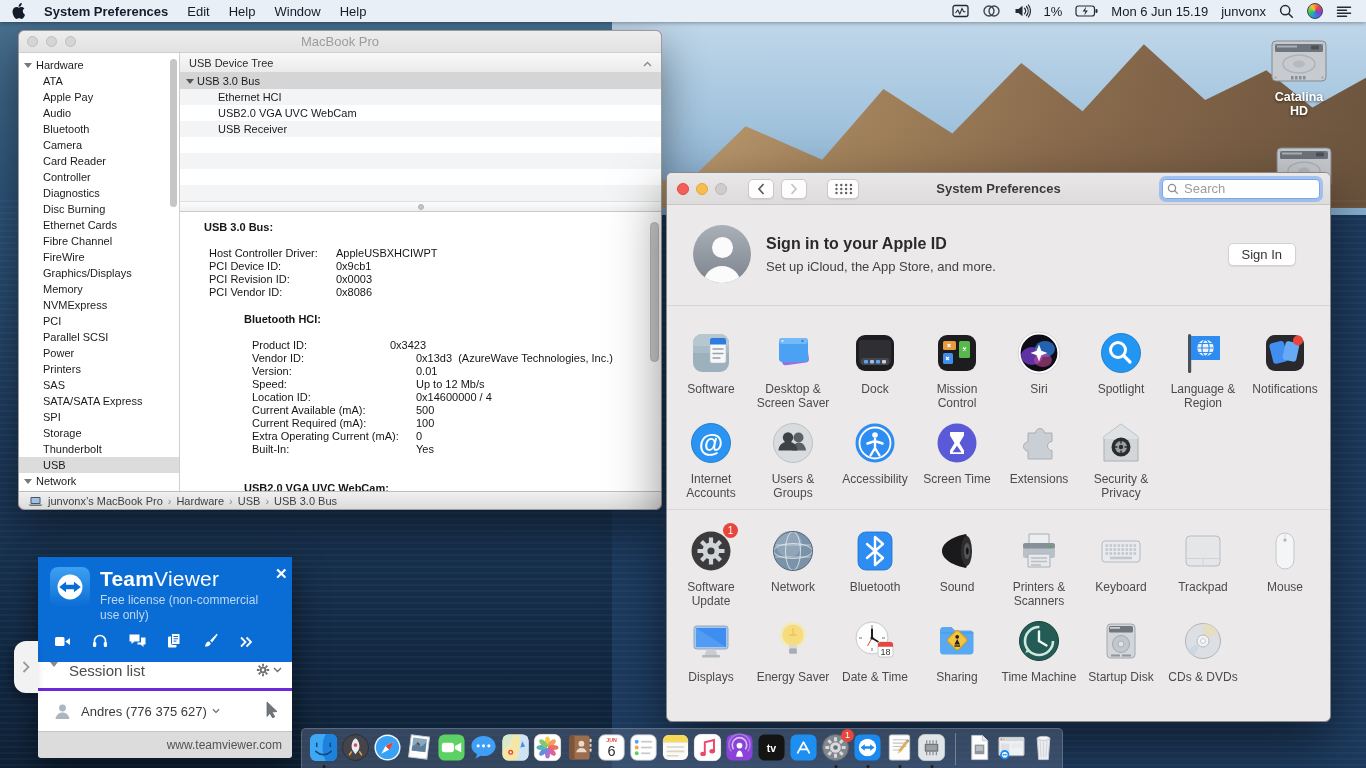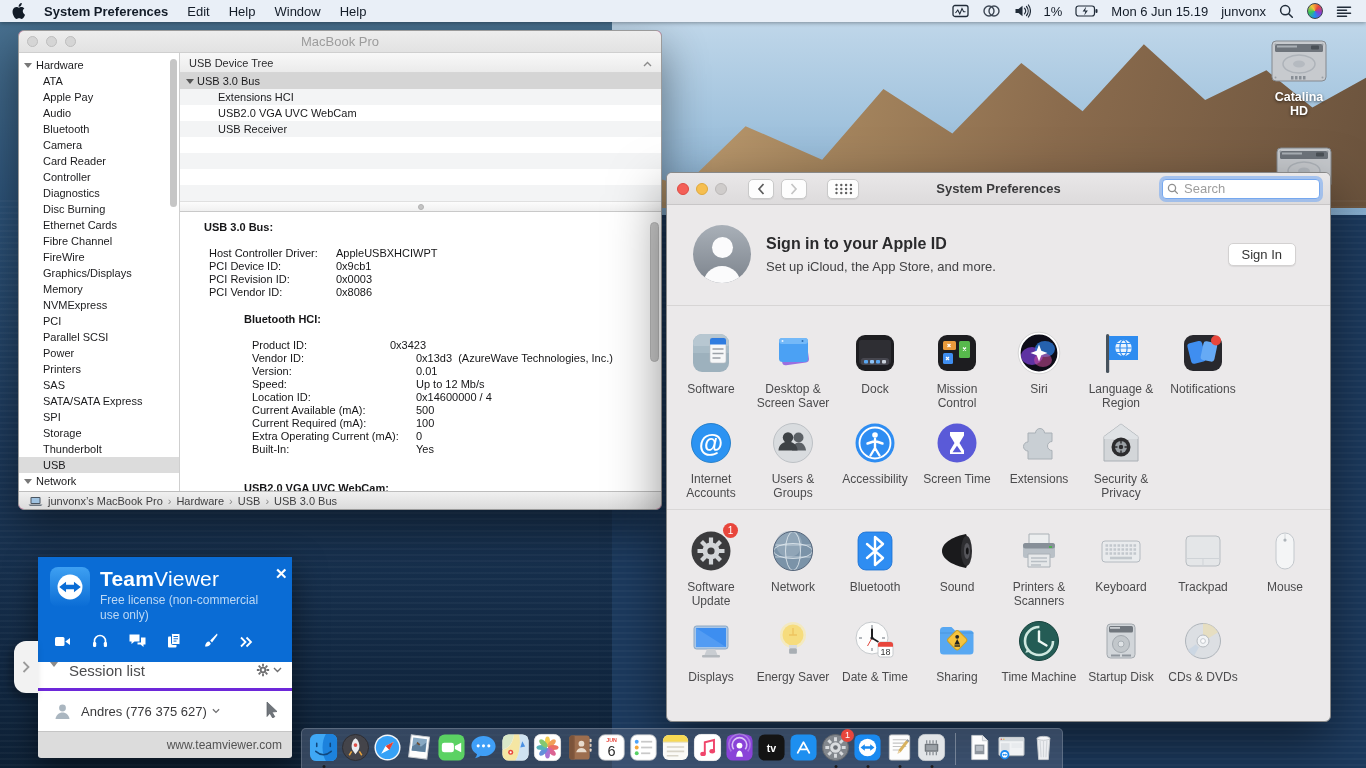--- a/index.html
+++ b/index.html
@@ -300,21 +300,21 @@
               <path d="M1 5l3.5-3.5L8 5" stroke="#8b8b8b" stroke-width="1.4" fill="none"></path>
             </svg>
         </span>
       </div>
       <div class="tree-rows" id="tree-rows">
           <div class="trr sel" style="padding-left: 6px;">
             <span class="tri" style="border-top-color: rgb(85, 85, 85);"></span>
             <span>USB 3.0 Bus</span>
           </div>
           <div class="trr odd" style="padding-left: 38px;">
-            <span>Extensions HCI</span>
+            <span>Ethernet HCI</span>
           </div>
           <div class="trr" style="padding-left: 38px;">
             <span>USB2.0 VGA UVC WebCam</span>
           </div>
           <div class="trr odd" style="padding-left: 38px;">
             <span>USB Receiver</span>
           </div>
           <div class="trr"></div>
           <div class="trr odd"></div>
           <div class="trr"></div>
@@ -503,20 +503,29 @@
             <div class="picon"><svg viewBox="0 0 48 48">
                 <circle cx="24" cy="24" r="19.5" fill="#0d0d18"></circle>
                 <ellipse cx="17" cy="27" rx="11" ry="9" fill="#7a3fd0" opacity=".75"></ellipse>
                 <ellipse cx="30" cy="20" rx="10" ry="8" fill="#2e7de0" opacity=".75"></ellipse>
                 <ellipse cx="28" cy="31" rx="9" ry="7" fill="#d04f9a" opacity=".55"></ellipse>
                 <path d="M24 15.5l2.3 6.2 6.2 2.3-6.2 2.3L24 32.5l-2.3-6.2-6.2-2.3 6.2-2.3z" fill="#fff"></path>
                 <circle cx="24" cy="24" r="19.5" fill="none" stroke="#fff" stroke-width="2.2"></circle>
                 <circle cx="24" cy="24" r="20.8" fill="none" stroke="#cfcfcf" stroke-width=".8"></circle>
               </svg></div>
             <div class="plabel">Siri</div>
+          </div>
+          <div class="pcell">
+            <div class="picon"><svg viewBox="0 0 48 48">
+                <circle cx="24" cy="24" r="19.5" fill="#2196f3"></circle>
+                <circle cx="24" cy="24" r="19.5" fill="none" stroke="#1272c2" stroke-width=".8"></circle>
+                <circle cx="21" cy="21" r="7.5" fill="none" stroke="#fff" stroke-width="3"></circle>
+                <path d="M26.5 26.5 33 33" stroke="#fff" stroke-width="3.2" stroke-linecap="round"></path>
+              </svg></div>
+            <div class="plabel">Spotlight</div>
           </div>
           <div class="pcell">
             <div class="picon"><svg viewBox="0 0 48 48">
                 <rect x="9" y="5" width="3.2" height="39" rx="1.6" fill="#47525c"></rect>
                 <path d="M12 7h29v24H12z" fill="#2e8cf0"></path>
                 <circle cx="26.5" cy="19" r="8.2" fill="#eaf3fd"></circle>
                 <ellipse cx="26.5" cy="19" rx="3.6" ry="8.2" fill="none" stroke="#2e8cf0" stroke-width="1.2"></ellipse>
                 <path d="M18.3 19h16.4M19.5 14.5h14M19.5 23.5h14" stroke="#2e8cf0" stroke-width="1.2" fill="none"></path>
               </svg></div>
             <div class="plabel">Language &amp; Region</div>

